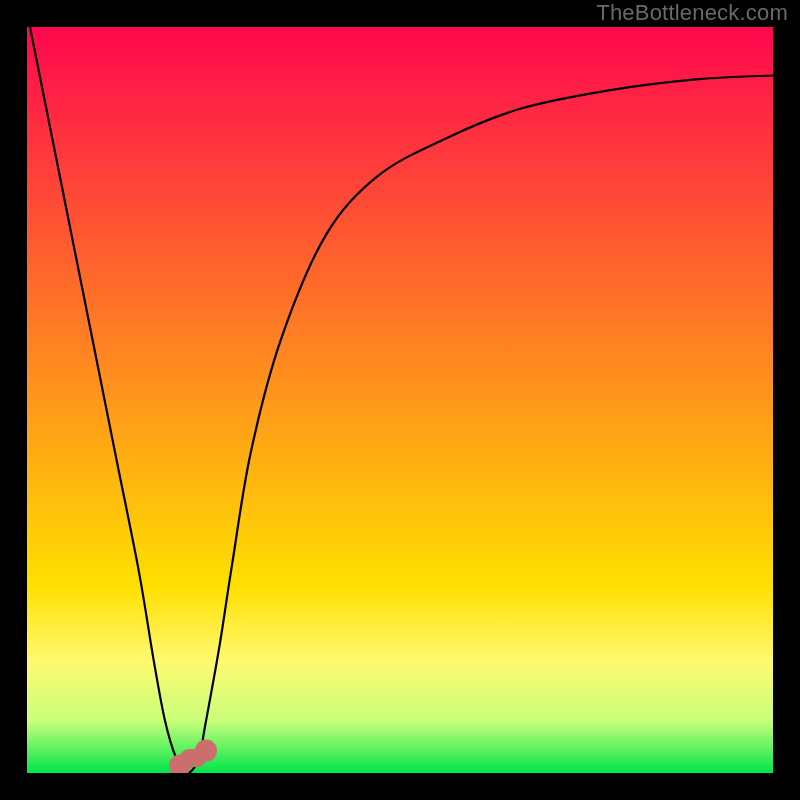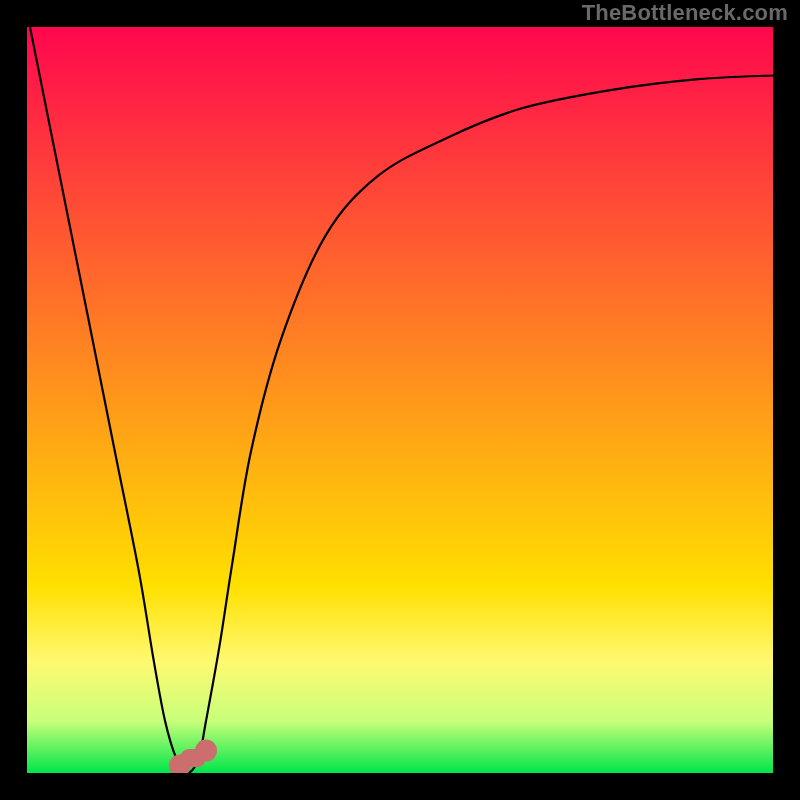--- a/index.html
+++ b/index.html
@@ -16,21 +16,21 @@
     height: 800px;
     background: #000;
   }
   .wm {
     position: absolute;
     top: 0;
     right: 12px;
     font-family: Arial, Helvetica, sans-serif;
     font-size: 22px;
     color: #696969;
-    font-weight: 700;
+    font-weight: 400;
     letter-spacing: 0.2px;
     user-select: none;
     margin-left: 44px;
   }
   svg { display: block; }
 </style>
 </head>
 <body>
 
 <div class="stage">

